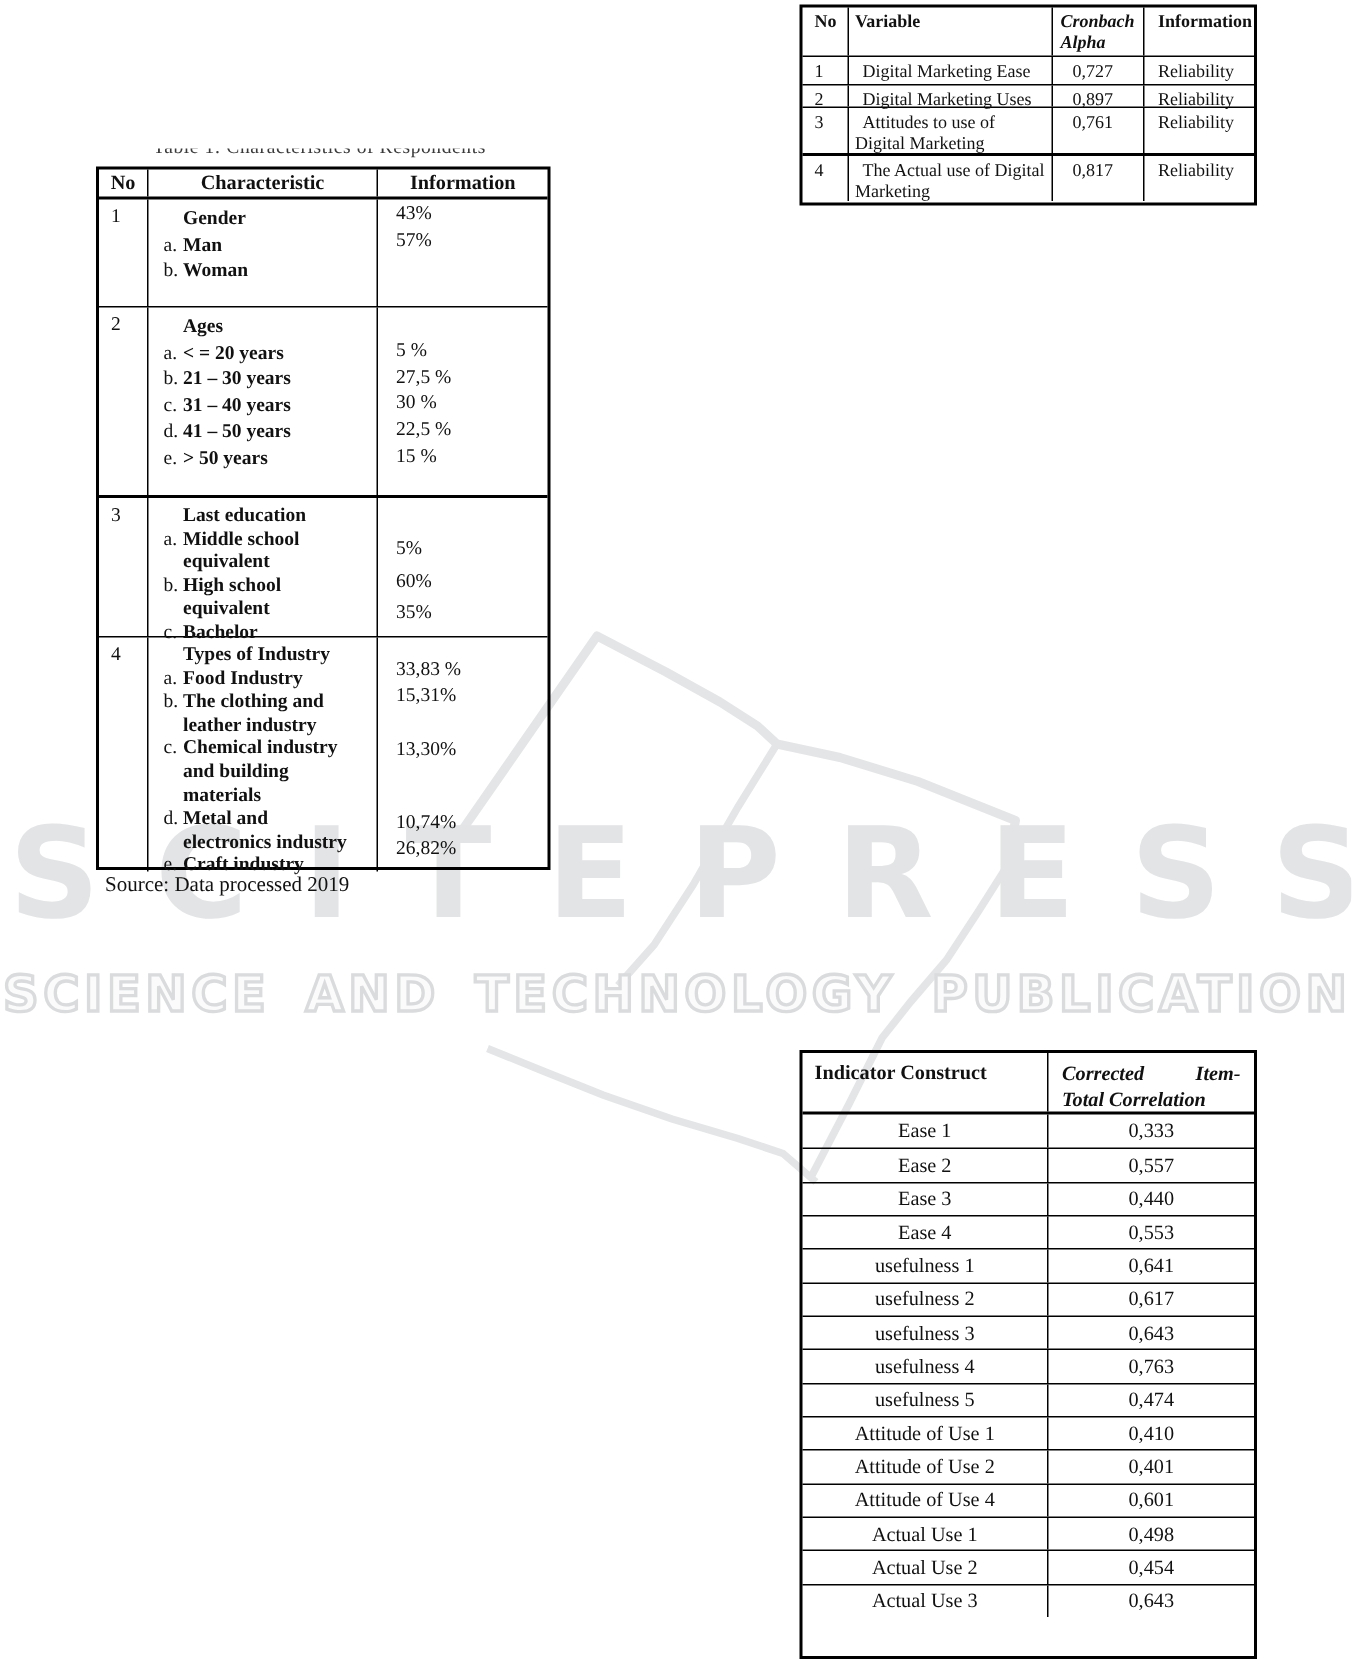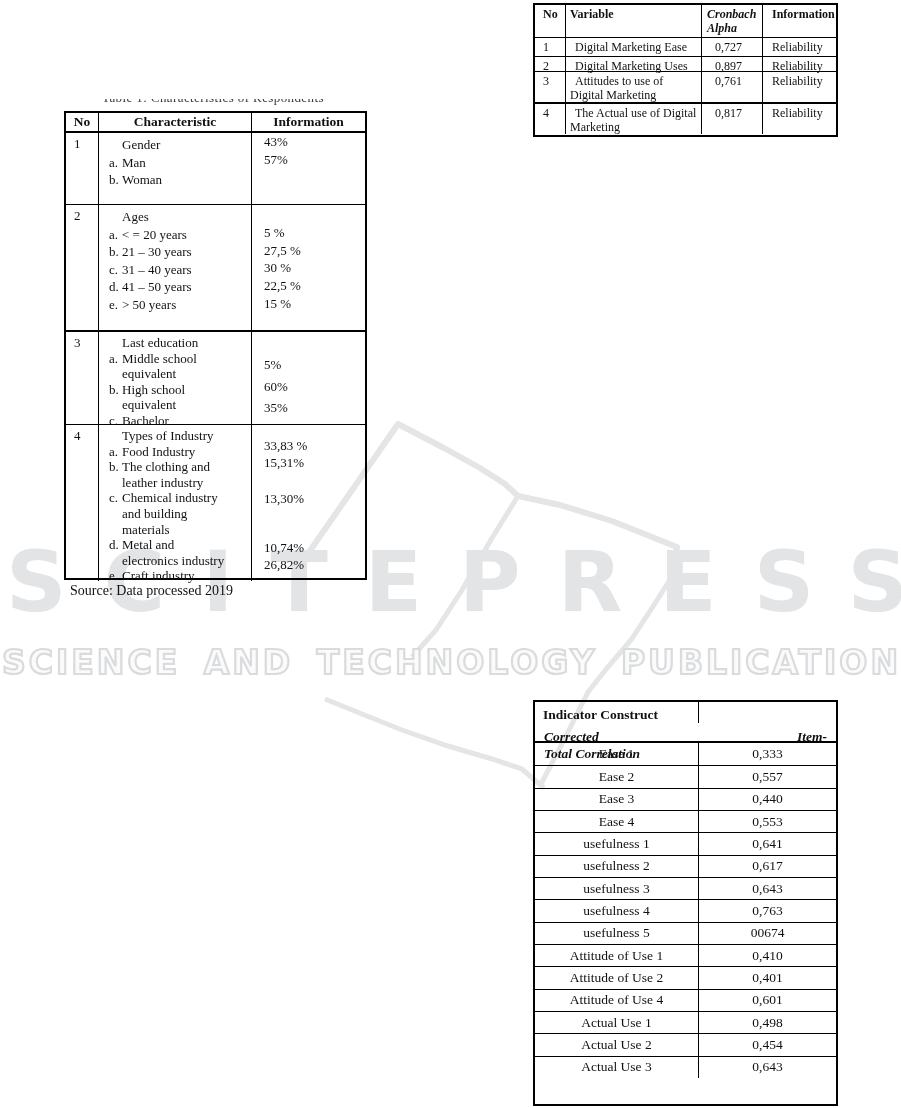--- a/index.html
+++ b/index.html
@@ -47,21 +47,21 @@
   .lt-row.r2 { height:126px; }
   .lt-row.r3 { height:94px; border-top-width:2px; }
   .lt-row.r4 { height:156.5px; }
   .lt-row .col-no { padding:3px 0 0 8px; font-size:13px; }
   .lt-row .char { padding-top:3px; }
   .r1 .char, .r2 .char { line-height:17.5px; }
   .r3 .char { line-height:15.5px; }
   .r4 .char { line-height:15.6px; }
   .tl { white-space:nowrap; }
   .tl .m { display:inline-block; width:23px; padding-left:10px; }
-  .tl .t { white-space:nowrap; }
+  .tl .t { white-space:nowrap;font-weight:bold; }
   .vals { padding-left:12px; }
   .vline { white-space:nowrap; }
   .r1 .vals { padding-top:0; line-height:18px; }
   .r2 .vals { padding-top:19px; line-height:17.7px; }
   .r3 .vals { padding-top:22px; line-height:21.5px; }
   .r4 .vals { padding-top:12px; line-height:17px; }
   .r4 .vals div:nth-of-type(3) { margin-top:19px; }
   .r4 .vals div:nth-of-type(4) { margin-top:32px; }
   #source-note { position:absolute; left:70px; top:583px; font-size:14px; z-index:5; }
 
@@ -82,21 +82,21 @@
   .rrow:nth-of-type(3) { height:31px; }
   .rrow:nth-of-type(4) { height:32px; }
   .rrow > div { padding-top:1.5px; }
   .rrow .rcol-var { text-indent:5px; }
   .rrow .rcol-alpha { text-align:center; padding-right:7px; }
 
   
   #cor-tbl { left:533px; top:700px; width:305px; height:406px; border-width:2.5px; font-size:13.5px; }
   #cor-tbl .ccol-l { width:164px; border-right:1.5px solid #000; flex:none; }
   #cor-tbl .ccol-r { flex:1; }
-  #cor-tbl .hdr { height:41px; border-bottom:2px solid #000; font-weight:bold;flex-direction:column; }
+  #cor-tbl .hdr { height:41px; border-bottom:2px solid #000; font-weight:bold; }
   #cor-tbl .hdr .ccol-l { padding:5px 0 0 8px; }
   #cor-tbl .hdr .ccol-r { font-style:italic; padding:5px 9px 0 9px; line-height:17px; }
   #cor-tbl .hdr .jline { display:flex; justify-content:space-between;align-items:flex-end; }
   .crow { border-top:1.8px solid #000; height:22.35px; }
   .crow:first-of-type { border-top:none; }
   .crow > div { display:flex; align-items:center; justify-content:center; white-space:nowrap; }
 </style>
 </head>
 <body>
 
@@ -296,21 +296,21 @@
           <div class="ccol-r">0,643</div>
         </div>
 
         <div class="flexrow crow">
           <div class="ccol-l">usefulness 4</div>
           <div class="ccol-r">0,763</div>
         </div>
 
         <div class="flexrow crow">
           <div class="ccol-l">usefulness 5</div>
-          <div class="ccol-r">00674</div>
+          <div class="ccol-r">0,474</div>
         </div>
 
         <div class="flexrow crow">
           <div class="ccol-l">Attitude of Use 1</div>
           <div class="ccol-r">0,410</div>
         </div>
 
         <div class="flexrow crow">
           <div class="ccol-l">Attitude of Use 2</div>
           <div class="ccol-r">0,401</div>

